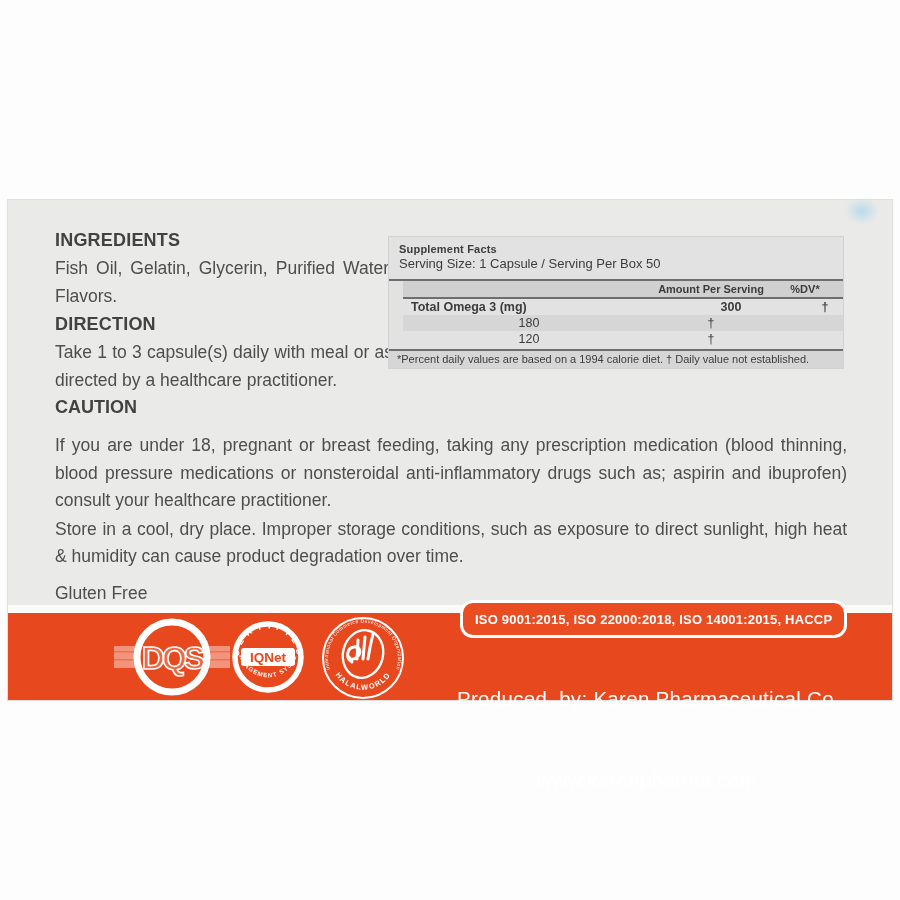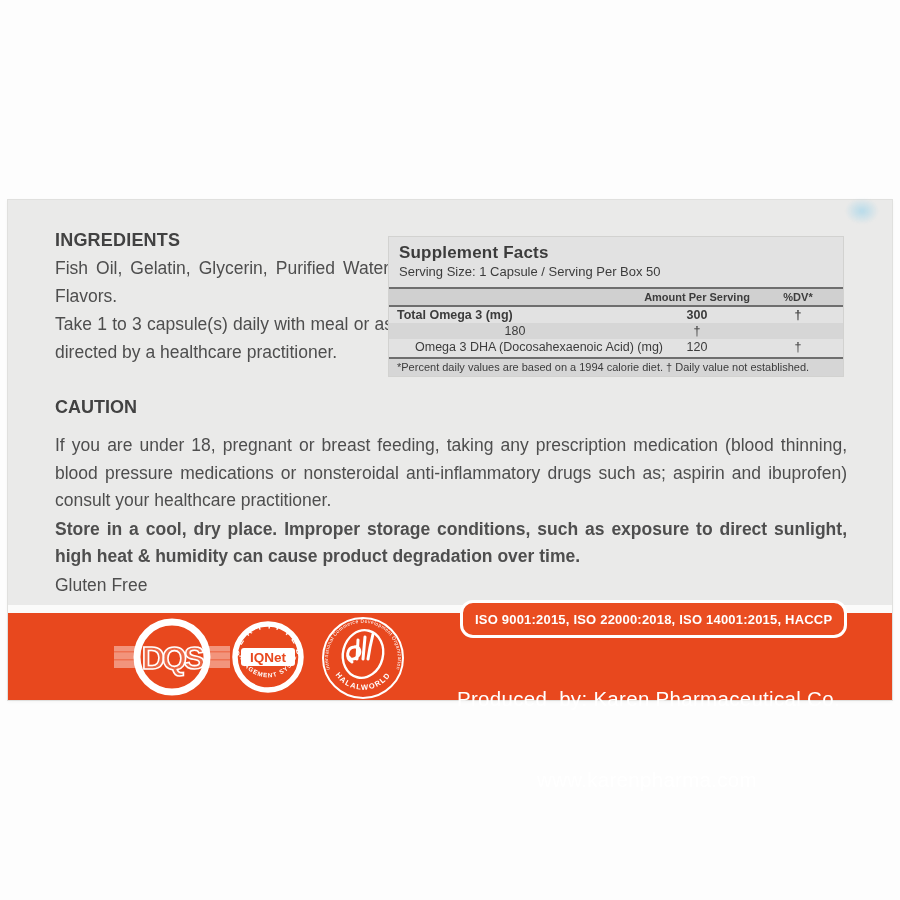--- a/index.html
+++ b/index.html
@@ -29,45 +29,45 @@
   }
   .leftcol .hd { font-weight:bold; font-size:18px; color:#424242; letter-spacing:.2px; }
   .leftcol p { text-align:justify; }
 
   
   .facts {
     position:absolute; left:380px; top:36px; width:456px;
     background:#e2e2e2; border:1px solid #d2d2d0;
     color:#3c3c3c;
   }
-  .facts .title { font-size:17px; font-weight:bold; padding:6px 10px 0 10px; letter-spacing:.2px; }
+  .facts .title { font-size:11px; font-weight:bold; padding:6px 10px 0 10px; letter-spacing:.2px; }
   .facts .serving { font-size:13px; padding:1px 10px 8px 10px; border-bottom:2px solid #6e6e6e; }
-  .frow { display:grid; grid-template-columns:252px 112px 1fr; align-items:center; white-space:nowrap; }
+  .frow { display:grid; grid-template-columns:252px 112px 1fr; align-items:center; white-space:nowrap;margin-left:14px; }
   .frow .c2 { text-align:center; }
   .frow .c3 { text-align:center; }
   .fhead { background:#d0d0d0; font-size:11px; font-weight:bold; height:18px; border-bottom:2px solid #6e6e6e; }
   .fdata { font-size:12.5px; height:16px; }
   .fdata .c1 { padding-left:8px; overflow:visible; }
   .fdata.sub .c1 { padding-left:26px; }
-  .fdata.bold { font-weight:bold; }
+  .fdata.bold { font-weight:bold;gap:20px; }
   .fdata.shaded { background:#d6d6d6; }
   .footnote {
     font-size:11px; padding:2px 8px 3px 8px; background:#d6d6d6;
     border-top:2px solid #6e6e6e; margin-top:2px; white-space:nowrap;
   }
 
   
   .cautioncol {
     position:absolute; left:47px; top:194px; width:792px;
     font-size:17.5px; line-height:27.5px; color:#4e4e4e;
   }
   .cautioncol .hd { font-weight:bold; font-size:18px; color:#424242; line-height:26px; margin-bottom:2px; }
   .cautioncol p { text-align:justify;margin-top:12px; }
-  .cautioncol .storage { margin-top:1px;font-weight:bold; }
-  .cautioncol .gluten { margin-top:1px; }
+  .cautioncol .storage { margin-top:1px; }
+  .cautioncol .gluten { margin-top:9px; }
 
   
   .strip-white { position:absolute; left:0; top:405px; width:100%; height:8px; background:#fbfbfa; }
   .footer-orange {
     position:absolute; left:0; top:413px; width:100%; height:87px;
     background:#e8481e;
   }
   .iso-pill {
     position:absolute; left:452px; top:-13px; height:24px;
     background:#ea4d21; border:3px solid #ffffff; border-radius:13px;
@@ -82,20 +82,21 @@
   .logo svg { display:block; }
 </style>
 </head>
 <body>
 
 <div class="panel">
 
   <div class="leftcol">
     <div class="hd">INGREDIENTS</div>
     <p>Fish Oil, Gelatin, Glycerin, Purified Water, Flavors.</p>
+    <div class="hd">DIRECTION</div>
     <p>Take 1 to 3 capsule(s) daily with meal or as directed by a healthcare practitioner.</p>
   </div>
 
   <div class="facts">
     <div class="title">Supplement Facts</div>
     <div class="serving">Serving Size: 1 Capsule / Serving Per Box 50</div>
     <div class="frow fhead">
       <div class="c1"></div>
       <div class="c2">Amount Per Serving</div>
       <div class="c3">%DV*</div>
@@ -103,21 +104,20 @@
     <div class="frow fdata bold">
       <div class="c1">Total Omega 3 (mg)</div>
       <div class="c2">300</div>
       <div class="c3">†</div>
     </div>
     <div class="frow fdata sub shaded">
       <div class="c2">180</div>
       <div class="c3">†</div>
     </div>
     <div class="frow fdata sub">
-      <div class="c1">Omega 3 DHA (Docosahexaenoic Acid) (mg)</div>
       <div class="c2">120</div>
       <div class="c3">†</div>
     </div>
     <div class="footnote">*Percent daily values are based on a 1994 calorie diet. † Daily value not established.</div>
   </div>
 
   <div class="cautioncol">
     <div class="hd">CAUTION</div>
     <p>If you are under 18, pregnant or breast feeding, taking any prescription medication (blood thinning, blood pressure medications or nonsteroidal anti-inflammatory drugs such as; aspirin and ibuprofen) consult your healthcare practitioner.</p>
     <p class="storage">Store in a cool, dry place. Improper storage conditions, such as exposure to direct sunlight, high heat &amp; humidity can cause product degradation over time.</p>

